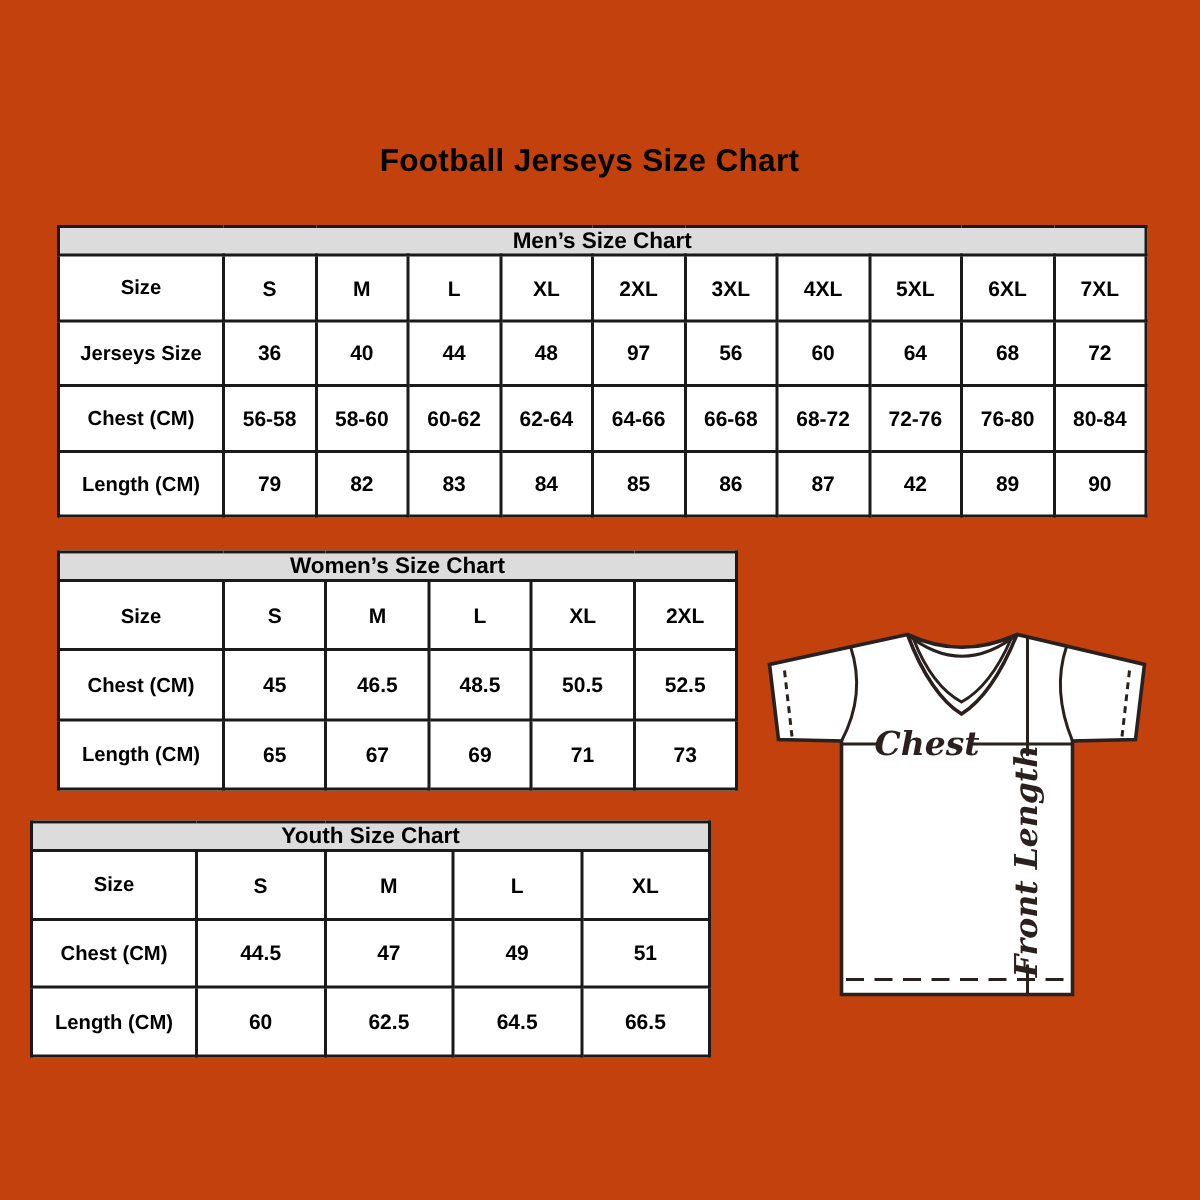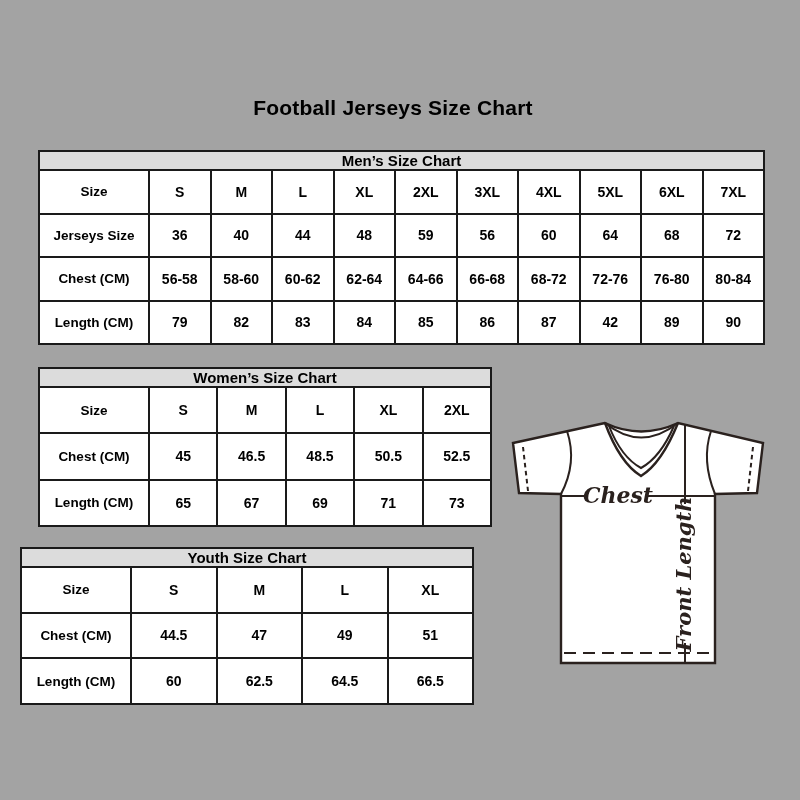--- a/index.html
+++ b/index.html
@@ -10,21 +10,21 @@
   * { margin: 0; padding: 0; box-sizing: border-box; }
   html, body { background: #ffffff; }
   body {
     width: 800px; height: 800px;
     font-family: "Liberation Sans", sans-serif;
     color: #000;
   }
   .page {
     position: relative;
     width: 800px; height: 800px;
-    background: #a3a3a3;
+    background: #c2410c;
     overflow: hidden;
     text-decoration: underline;
   }
   .title {
     position: absolute;
     left: 0; top: 96px; width: 786px;
     text-align: center;
     font-size: 21px;
     font-weight: bold;
     color: #000;
@@ -121,21 +121,21 @@
           <td class="cell">5XL</td>
           <td class="cell">6XL</td>
           <td class="cell">7XL</td>
         </tr>
         <tr>
           <td class="row-label">Jerseys Size</td>
           <td class="cell">36</td>
           <td class="cell">40</td>
           <td class="cell">44</td>
           <td class="cell">48</td>
-          <td class="cell">59</td>
+          <td class="cell">97</td>
           <td class="cell">56</td>
           <td class="cell">60</td>
           <td class="cell">64</td>
           <td class="cell">68</td>
           <td class="cell">72</td>
         </tr>
         <tr>
           <td class="row-label">Chest (CM)</td>
           <td class="cell">56-58</td>
           <td class="cell">58-60</td>

